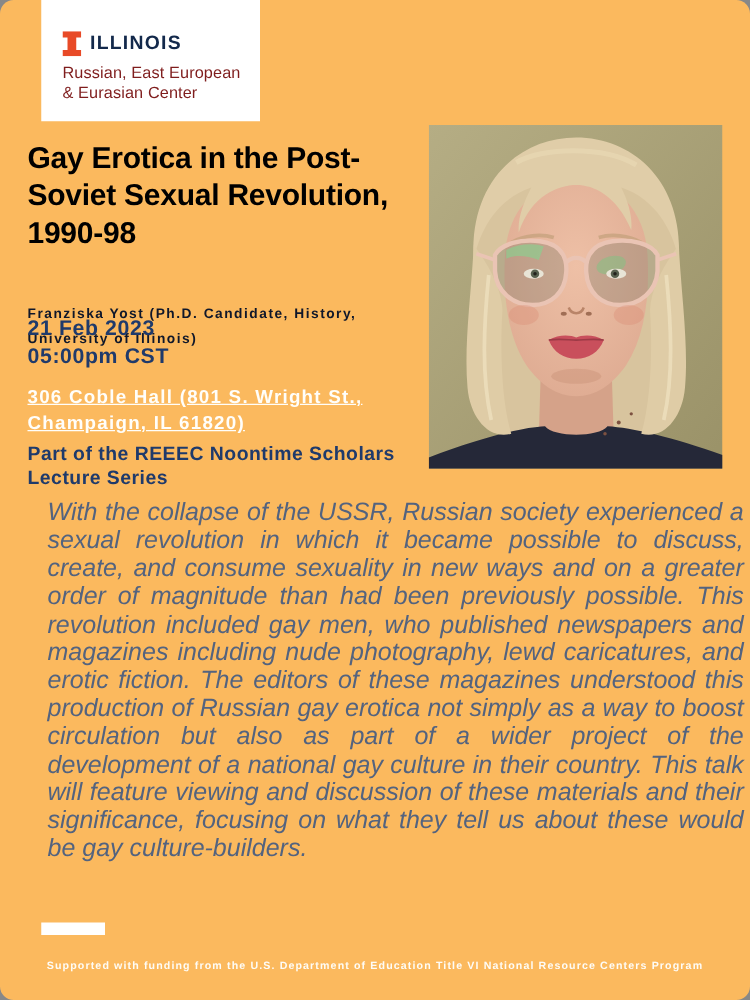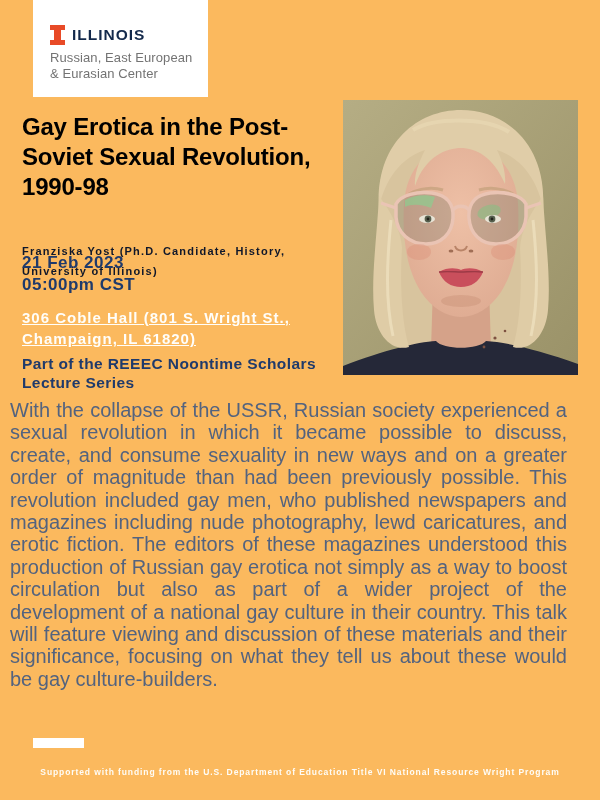--- a/index.html
+++ b/index.html
@@ -1,46 +1,47 @@
 <!DOCTYPE html>
 <html><head>
 <meta charset="utf-8">
 <style>
   html,body{margin:0;padding:0;background:#888;}
   .flyer{
     position:relative;width:600px;height:800px;margin:0 auto;
     background:#FBB95E;overflow:hidden;
     font-family:"Liberation Sans",sans-serif;
+    border-radius:11px;
   }
   
   .logo-box{position:absolute;left:33px;top:0;width:175px;height:97px;background:#ffffff;}
   .logo-row{display:flex;align-items:center;gap:7px;margin:25px 0 0 17px;}
   .logo-wordmark{font-size:15.5px;font-weight:bold;letter-spacing:1px;color:#13294B;}
-  .org-name{margin:5px 0 0 17px;font-size:13px;line-height:15.5px;color:#737373;font-weight:500;letter-spacing:0.1px;}
+  .org-name{margin:5px 0 0 17px;font-size:13px;line-height:15.5px;color:#7f1d1d;font-weight:500;letter-spacing:0.1px;}
   
   .event-title{
     position:absolute;left:22px;top:112px;width:332px;
     font-size:24px;line-height:30px;font-weight:bold;letter-spacing:-0.2px;color:#000000;
   }
   .speaker{
     position:absolute;left:22px;top:201px;width:332px;
     font-size:11px;line-height:20px;font-weight:bold;letter-spacing:1.2px;color:#0f172a;margin-top:40px;
   }
   .when{position:absolute;left:22px;top:252px;font-size:17px;line-height:22px;font-weight:bold;letter-spacing:0.5px;color:#1F3A6B;}
   .where{
     position:absolute;left:22px;top:307px;width:332px;
     font-size:15px;line-height:21px;font-weight:bold;letter-spacing:1px;color:#FFFEFA;text-decoration:underline;
   }
   .series{
     position:absolute;left:22px;top:354px;width:335px;
     font-size:15.5px;line-height:19px;font-weight:bold;letter-spacing:0.4px;color:#1F3A6B;
   }
   .abstract{
-    position:absolute;left:10px;top:399px;width:557px;
-    font-size:20px;line-height:22.4px;color:#53637F;
+    position:absolute;left:38px;top:399px;width:557px;
+    font-size:20px;line-height:22.4px;font-style:italic;color:#53637F;
     text-align:justify;text-align-last:left;
   }
   
   .photo{position:absolute;left:343px;top:100px;width:235px;height:275px;}
   
   .deco-bar{position:absolute;left:33px;top:738px;width:51px;height:10px;background:#ffffff;}
   .funding{
     position:absolute;left:0;right:0;top:767px;text-align:center;white-space:nowrap;
     font-size:8.5px;font-weight:600;letter-spacing:0.9px;color:#FEFCF6;
   }
@@ -135,15 +136,15 @@
   <div class="speaker">Franziska Yost (Ph.D. Candidate, History, University of Illinois)</div>
   <div class="when">
     <div>21 Feb 2023</div>
     <div>05:00pm CST</div>
   </div>
   <div class="where">306 Coble Hall (801 S. Wright St., Champaign, IL 61820)</div>
   <div class="series">Part of the REEEC Noontime Scholars Lecture Series</div>
   <div class="abstract">With the collapse of the USSR, Russian society experienced a sexual revolution in which it became possible to discuss, create, and consume sexuality in new ways and on a greater order of magnitude than had been previously possible. This revolution included gay men, who published newspapers and magazines including nude photography, lewd caricatures, and erotic fiction. The editors of these magazines understood this production of Russian gay erotica not simply as a way to boost circulation but also as part of a wider project of the development of a national gay culture in their country. This talk will feature viewing and discussion of these materials and their significance, focusing on what they tell us about these would be gay culture-builders.</div>
 
   <div class="deco-bar"></div>
-  <div class="funding">Supported with funding from the U.S. Department of Education Title VI National Resource Wright Program</div>
+  <div class="funding">Supported with funding from the U.S. Department of Education Title VI National Resource Centers Program</div>
 
 </div>
 
 </body></html>

